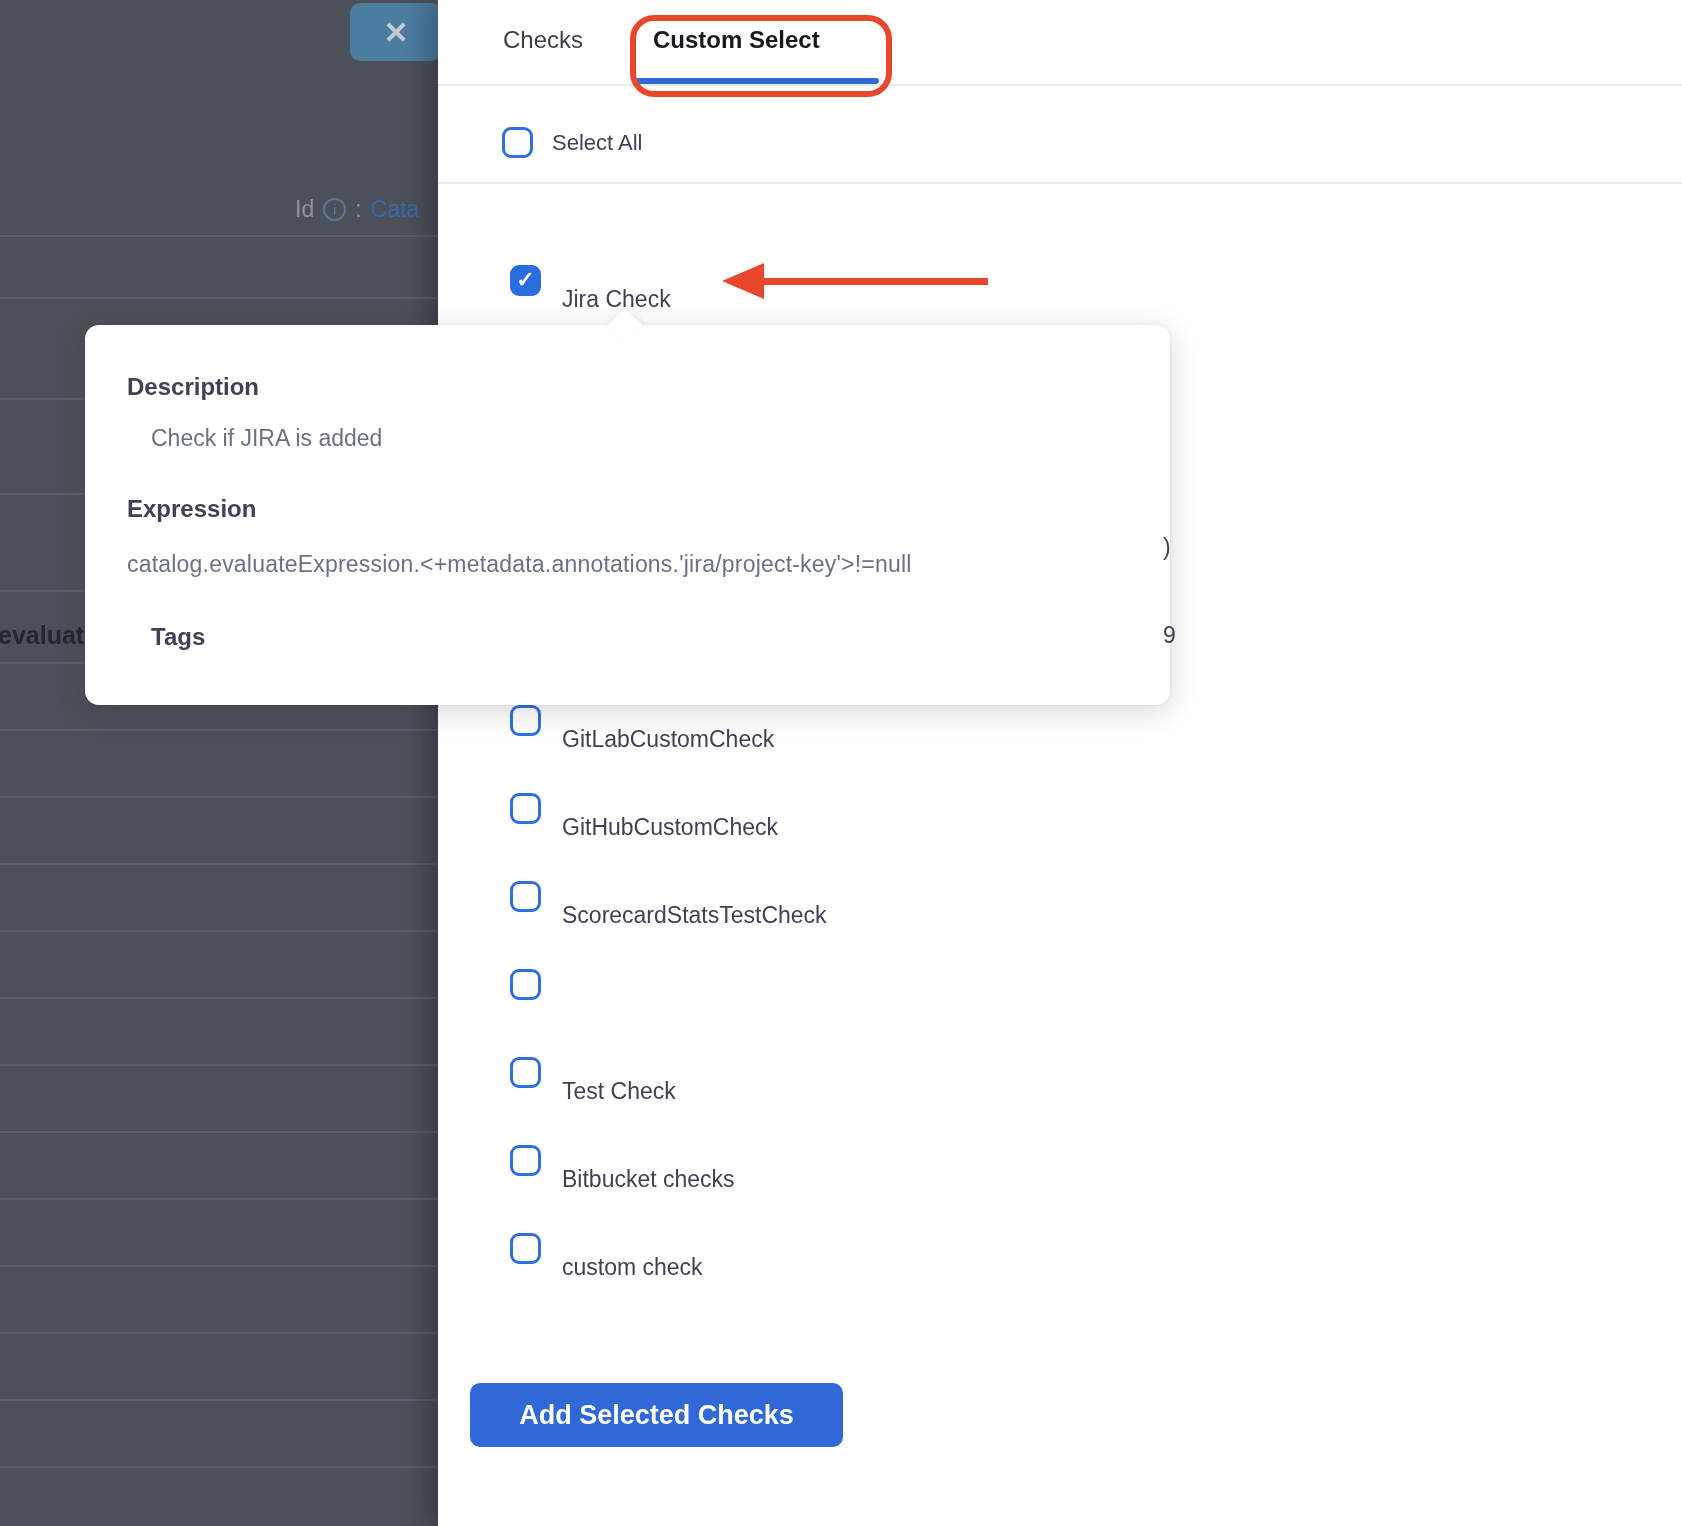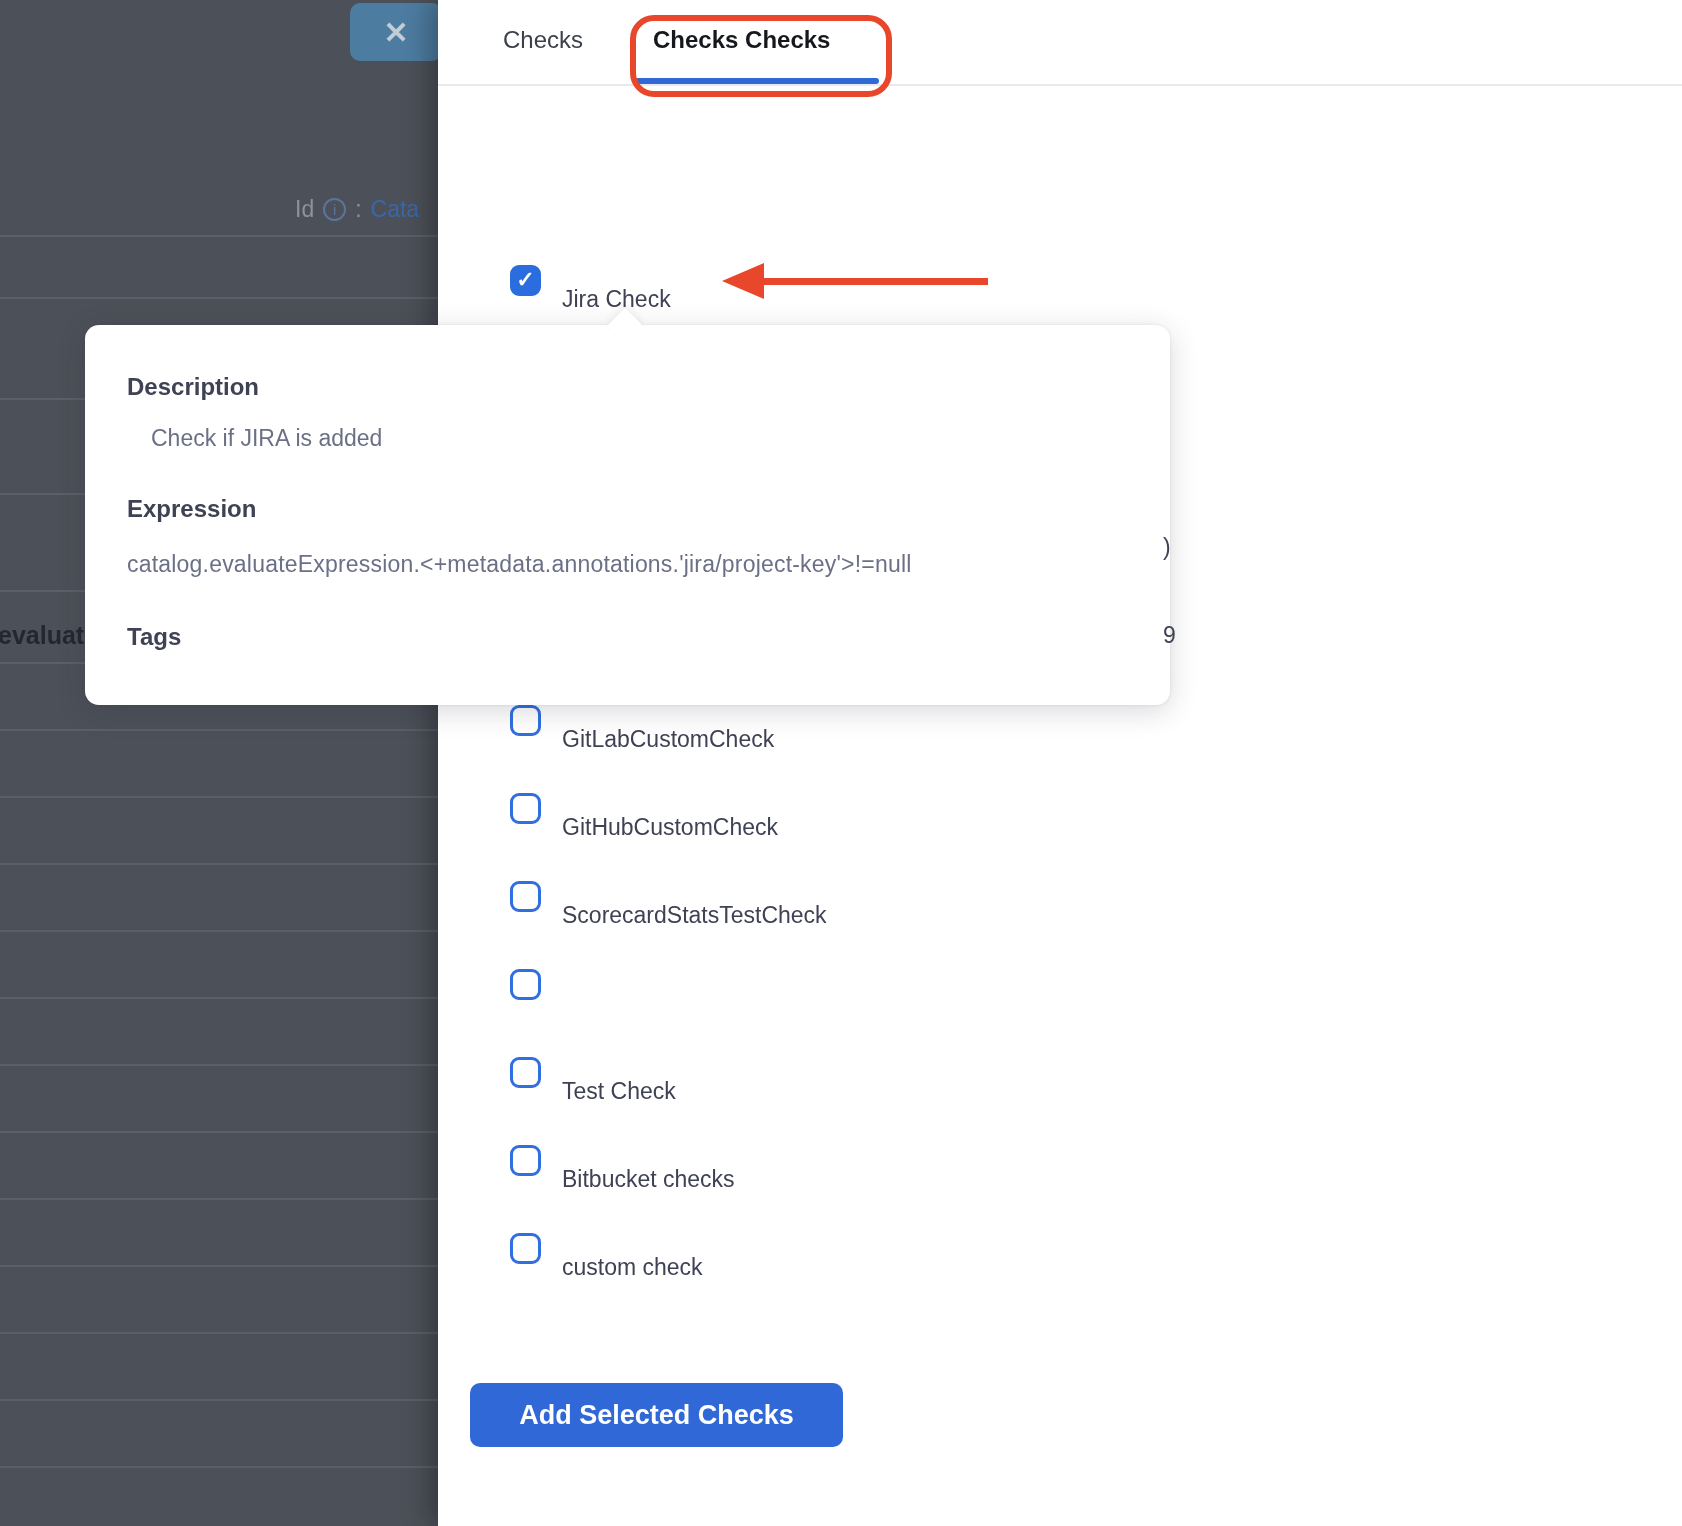--- a/index.html
+++ b/index.html
@@ -48,21 +48,21 @@
 
   
   .tooltip { position:absolute; left:-353px; top:325px; width:1085px; height:380px; background:#fff; border-radius:14px; z-index:50; box-shadow:0 6px 28px rgba(40,41,61,.18), 0 0 3px rgba(40,41,61,.10); }
   .tooltip .caret { position:absolute; left:527px; top:-12px; width:26px; height:26px; background:#fff; transform:rotate(45deg); border-radius:4px; box-shadow:-3px -3px 6px rgba(40,41,61,.06); }
   .tt-label { position:absolute; left:42px; font-size:24px; font-weight:bold; color:#3f4254; white-space:nowrap; }
   .tt-value { position:absolute; left:42px; font-size:23px; color:#6b7086; white-space:nowrap; }
   .tt-desc-label { top:48px; }
   .tt-desc-value { top:100px;margin-left:24px; }
   .tt-expr-label { top:170px; }
   .tt-expr-value { top:226px; letter-spacing:.2px; }
-  .tt-tags-label { top:298px; }
+  .tt-tags-label { top:298px;margin-left:24px; }
 
   
   .add-btn { position:absolute; left:32px; top:1383px; width:373px; height:64px; background:#3168d8; color:#fff; border:none; border-radius:10px; font-size:27px; font-weight:bold; cursor:pointer; font-family:"Liberation Sans",sans-serif; }
 </style>
 </head>
 <body>
 
 <div class="backdrop">
   <div id="bd-lines">
       <div class="bd-line" style="top: 235px;"></div>
@@ -94,25 +94,29 @@
 </div>
 
 <button class="close-btn">
   <span>✕</span>
 </button>
 
 <div class="drawer">
 
   <div class="tabbar">
     <button class="tab tab-checks">Checks</button>
-    <button class="tab tab-custom">Checks Checks</button>
+    <button class="tab tab-custom">Custom Select</button>
     <div class="tab-underline"></div>
   </div>
   <div class="annotation-oval"></div>
 
+  <div class="selectall-row">
+    <span class="cbx"></span>
+    <span class="selectall-label">Select All</span>
+  </div>
 
   <div id="checklist">
       <div class="check-row" style="top: 237px;">
         <span class="cbx checked">
           <span class="tick">✓</span>
         </span>
         <span class="check-label">Jira Check</span>
       </div>
       <div class="check-row" style="top: 677px;">
         <span class="cbx"></span>

